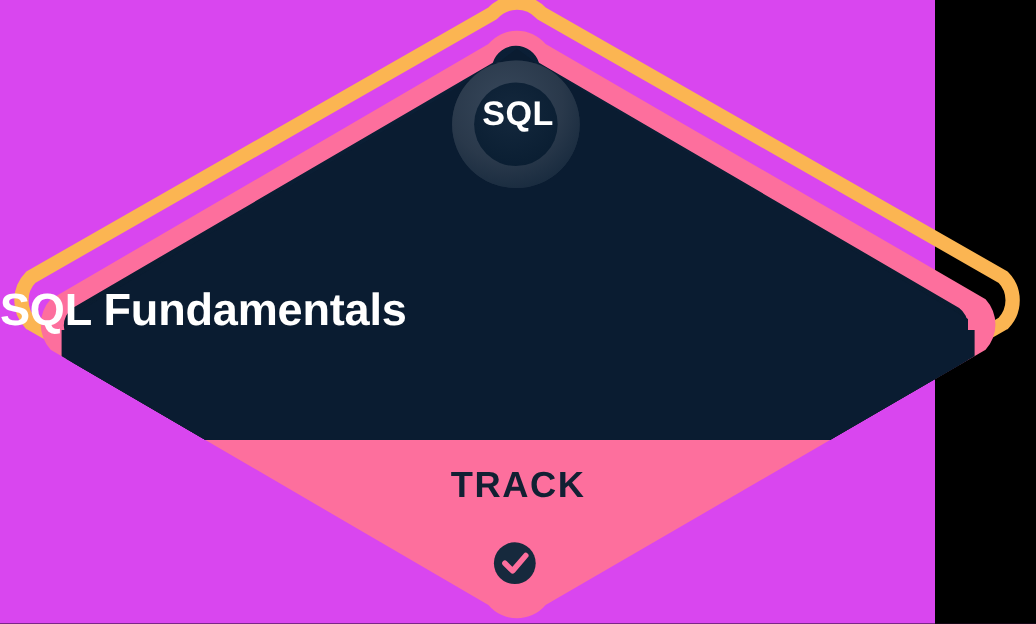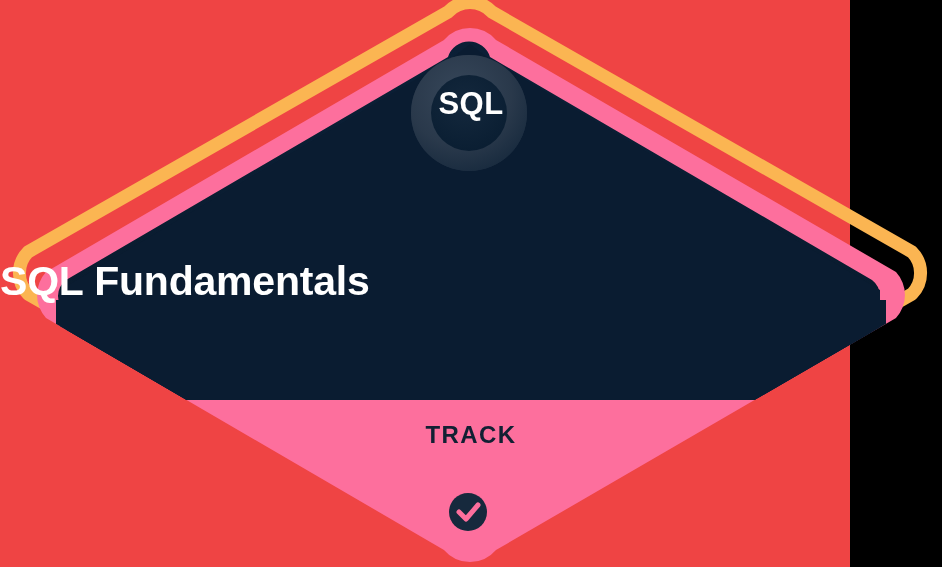--- a/index.html
+++ b/index.html
@@ -11,21 +11,21 @@
     width: 942px;
     height: 567px;
     overflow: hidden;
     font-family: "Liberation Sans", sans-serif;
   }
 
   #badge-canvas {
     position: relative;
     width: 850px;
     height: 567px;
-    background: #ef4444;
+    background: #d946ef;
   }
 
   #badge-svg {
     position: absolute;
     left: 0;
     top: 0;
     width: 942px;
     height: 567px;
     display: block;
   }
@@ -69,21 +69,21 @@
   .status-block {
     position: absolute;
     left: 0;
     top: 420px;
     width: 942px;
     text-align: center;
   }
 
   .status-line {
     display: block;
-    font-size: 24px;
+    font-size: 33px;
     font-weight: 600;
     letter-spacing: 1.4px;
     color: #122033;
     line-height: 1.28;
   }
 </style>
 </head>
 <body>
 
 <div id="badge-canvas">

